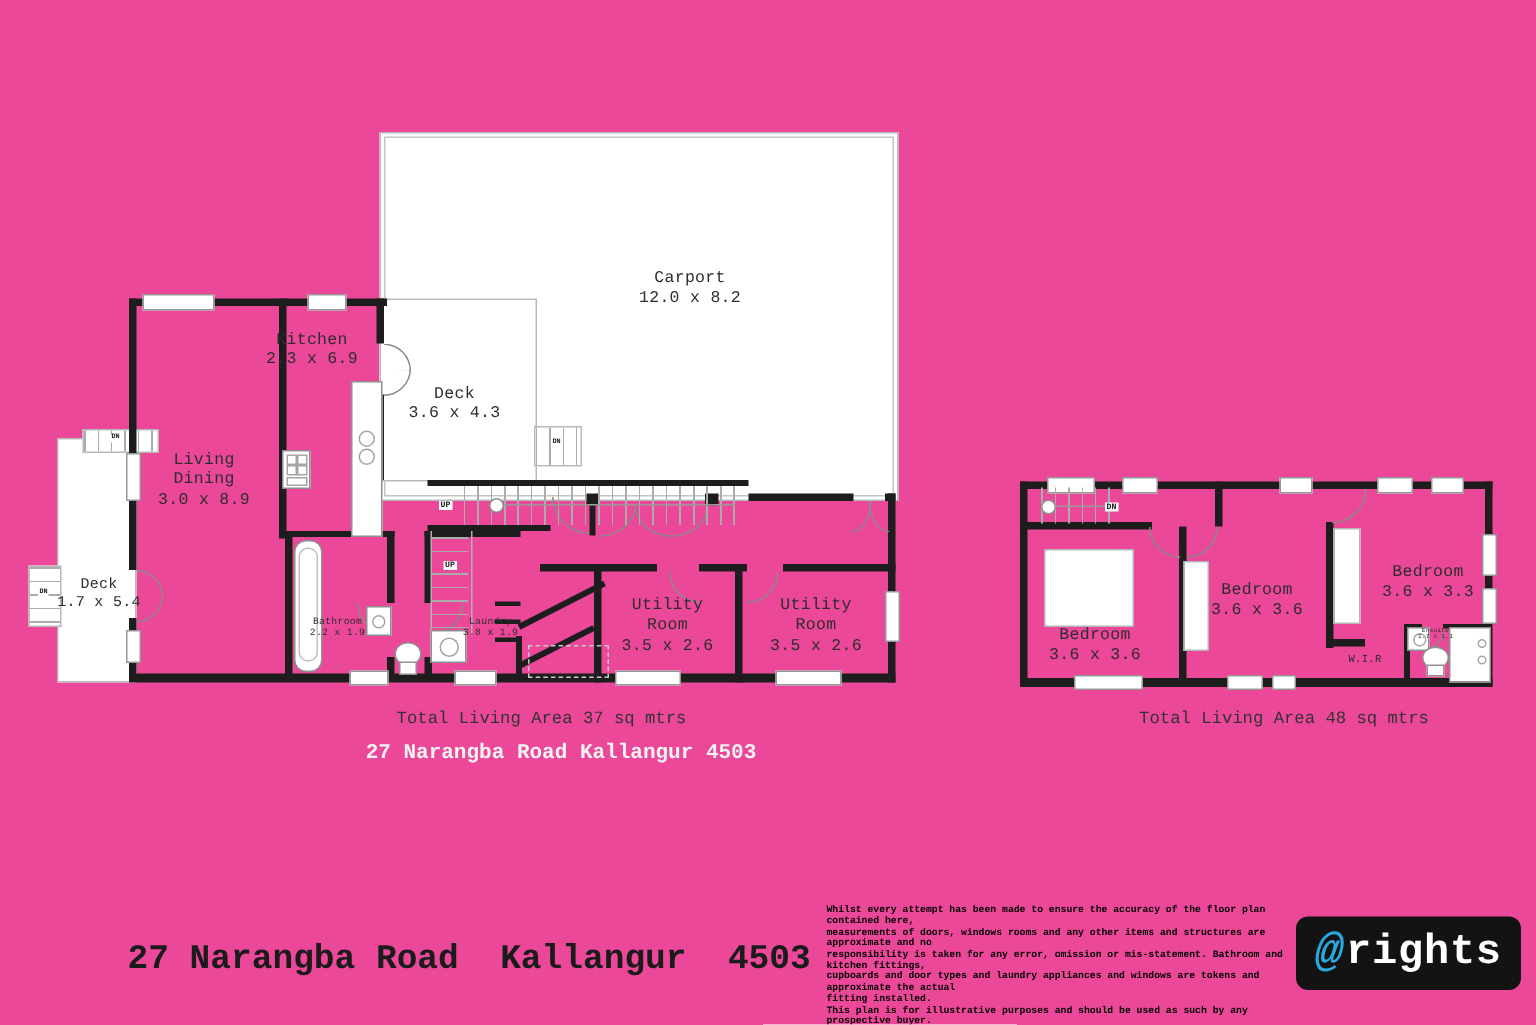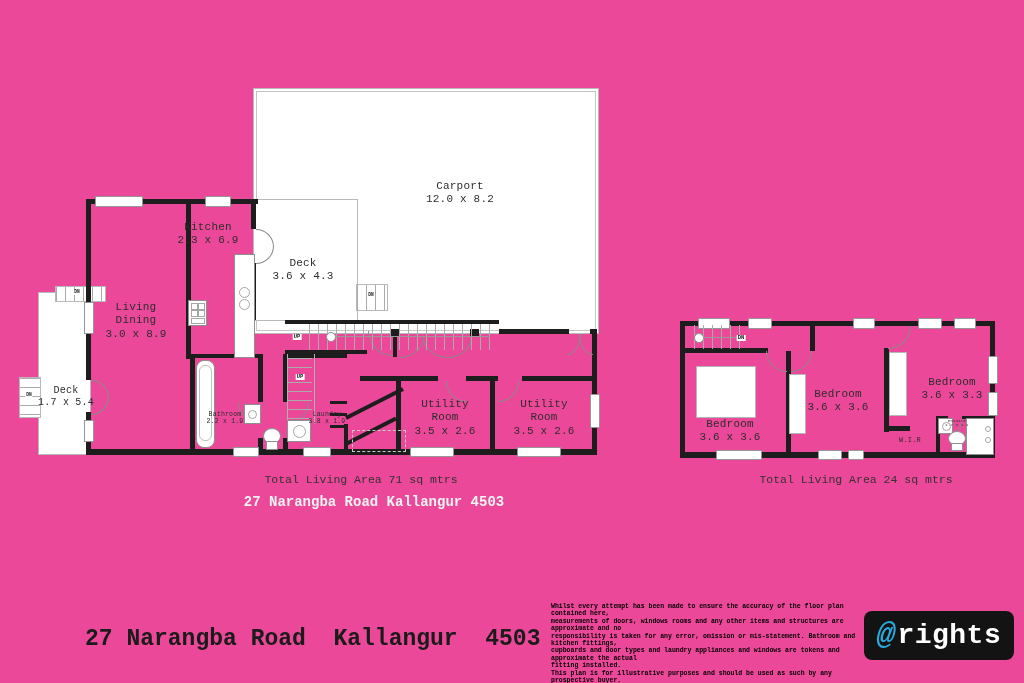--- a/index.html
+++ b/index.html
@@ -170,21 +170,21 @@
     <div class="lbl lbl-sm" style="left:225px;top:411px;">Bathroom
 2.2 x 1.9</div>
     <div class="lbl lbl-sm" style="left:327px;top:411px;">Laundry
 3.8 x 1.9</div>
     <div class="lbl" style="left:445px;top:398px;">Utility
 Room
 3.5 x 2.6</div>
     <div class="lbl" style="left:544px;top:398px;">Utility
 Room
 3.5 x 2.6</div>
-    <div class="total" style="left:361px;top:473px;">Total Living Area 71 sq mtrs</div>
+    <div class="total" style="left:361px;top:473px;">Total Living Area 37 sq mtrs</div>
     <div class="watermark" style="left:374px;top:494px;">27 Narangba Road  Kallangur  4503</div>
   </div>
 
   <div>
     <div class="wall" style="left:680px;top:321px;width:315px;height:5px;"></div>
     <div class="wall" style="left:680px;top:321px;width:5px;height:137px;"></div>
     <div class="wall" style="left:680px;top:452px;width:315px;height:6px;"></div>
     <div class="wall" style="left:990px;top:321px;width:5px;height:137px;"></div>
     <div class="wall" style="left:680px;top:348px;width:88px;height:5px;"></div>
     <div class="wall" style="left:810px;top:321px;width:5px;height:30px;"></div>
@@ -233,21 +233,21 @@
 
     <div class="lbl" style="left:730px;top:418px;">Bedroom
 3.6 x 3.6</div>
     <div class="lbl" style="left:838px;top:388px;">Bedroom
 3.6 x 3.6</div>
     <div class="lbl" style="left:952px;top:376px;">Bedroom
 3.6 x 3.3</div>
     <div class="lbl" style="left:910px;top:436px;font-size:7px;">W.I.R</div>
     <div class="lbl" style="left:957px;top:419px;font-size:4px;line-height:1.1;">Ensuite
 1.7 x 1.1</div>
-    <div class="total" style="left:856px;top:473px;">Total Living Area 24 sq mtrs</div>
+    <div class="total" style="left:856px;top:473px;">Total Living Area 48 sq mtrs</div>
   </div>
 
   <div id="address">27 Narangba Road  Kallangur  4503</div>
 
   <div id="disclaimer">
     <div class="dline">Whilst every attempt has been made to ensure the accuracy of the floor plan contained here,</div>
     <div class="dline">measurements of doors, windows rooms and any other items and structures are approximate and no</div>
     <div class="dline">responsibility is taken for any error, omission or mis-statement. Bathroom and kitchen fittings,</div>
     <div class="dline">cupboards and door types and laundry appliances and windows are tokens and approximate the actual</div>
     <div class="dline">fitting installed.</div>

